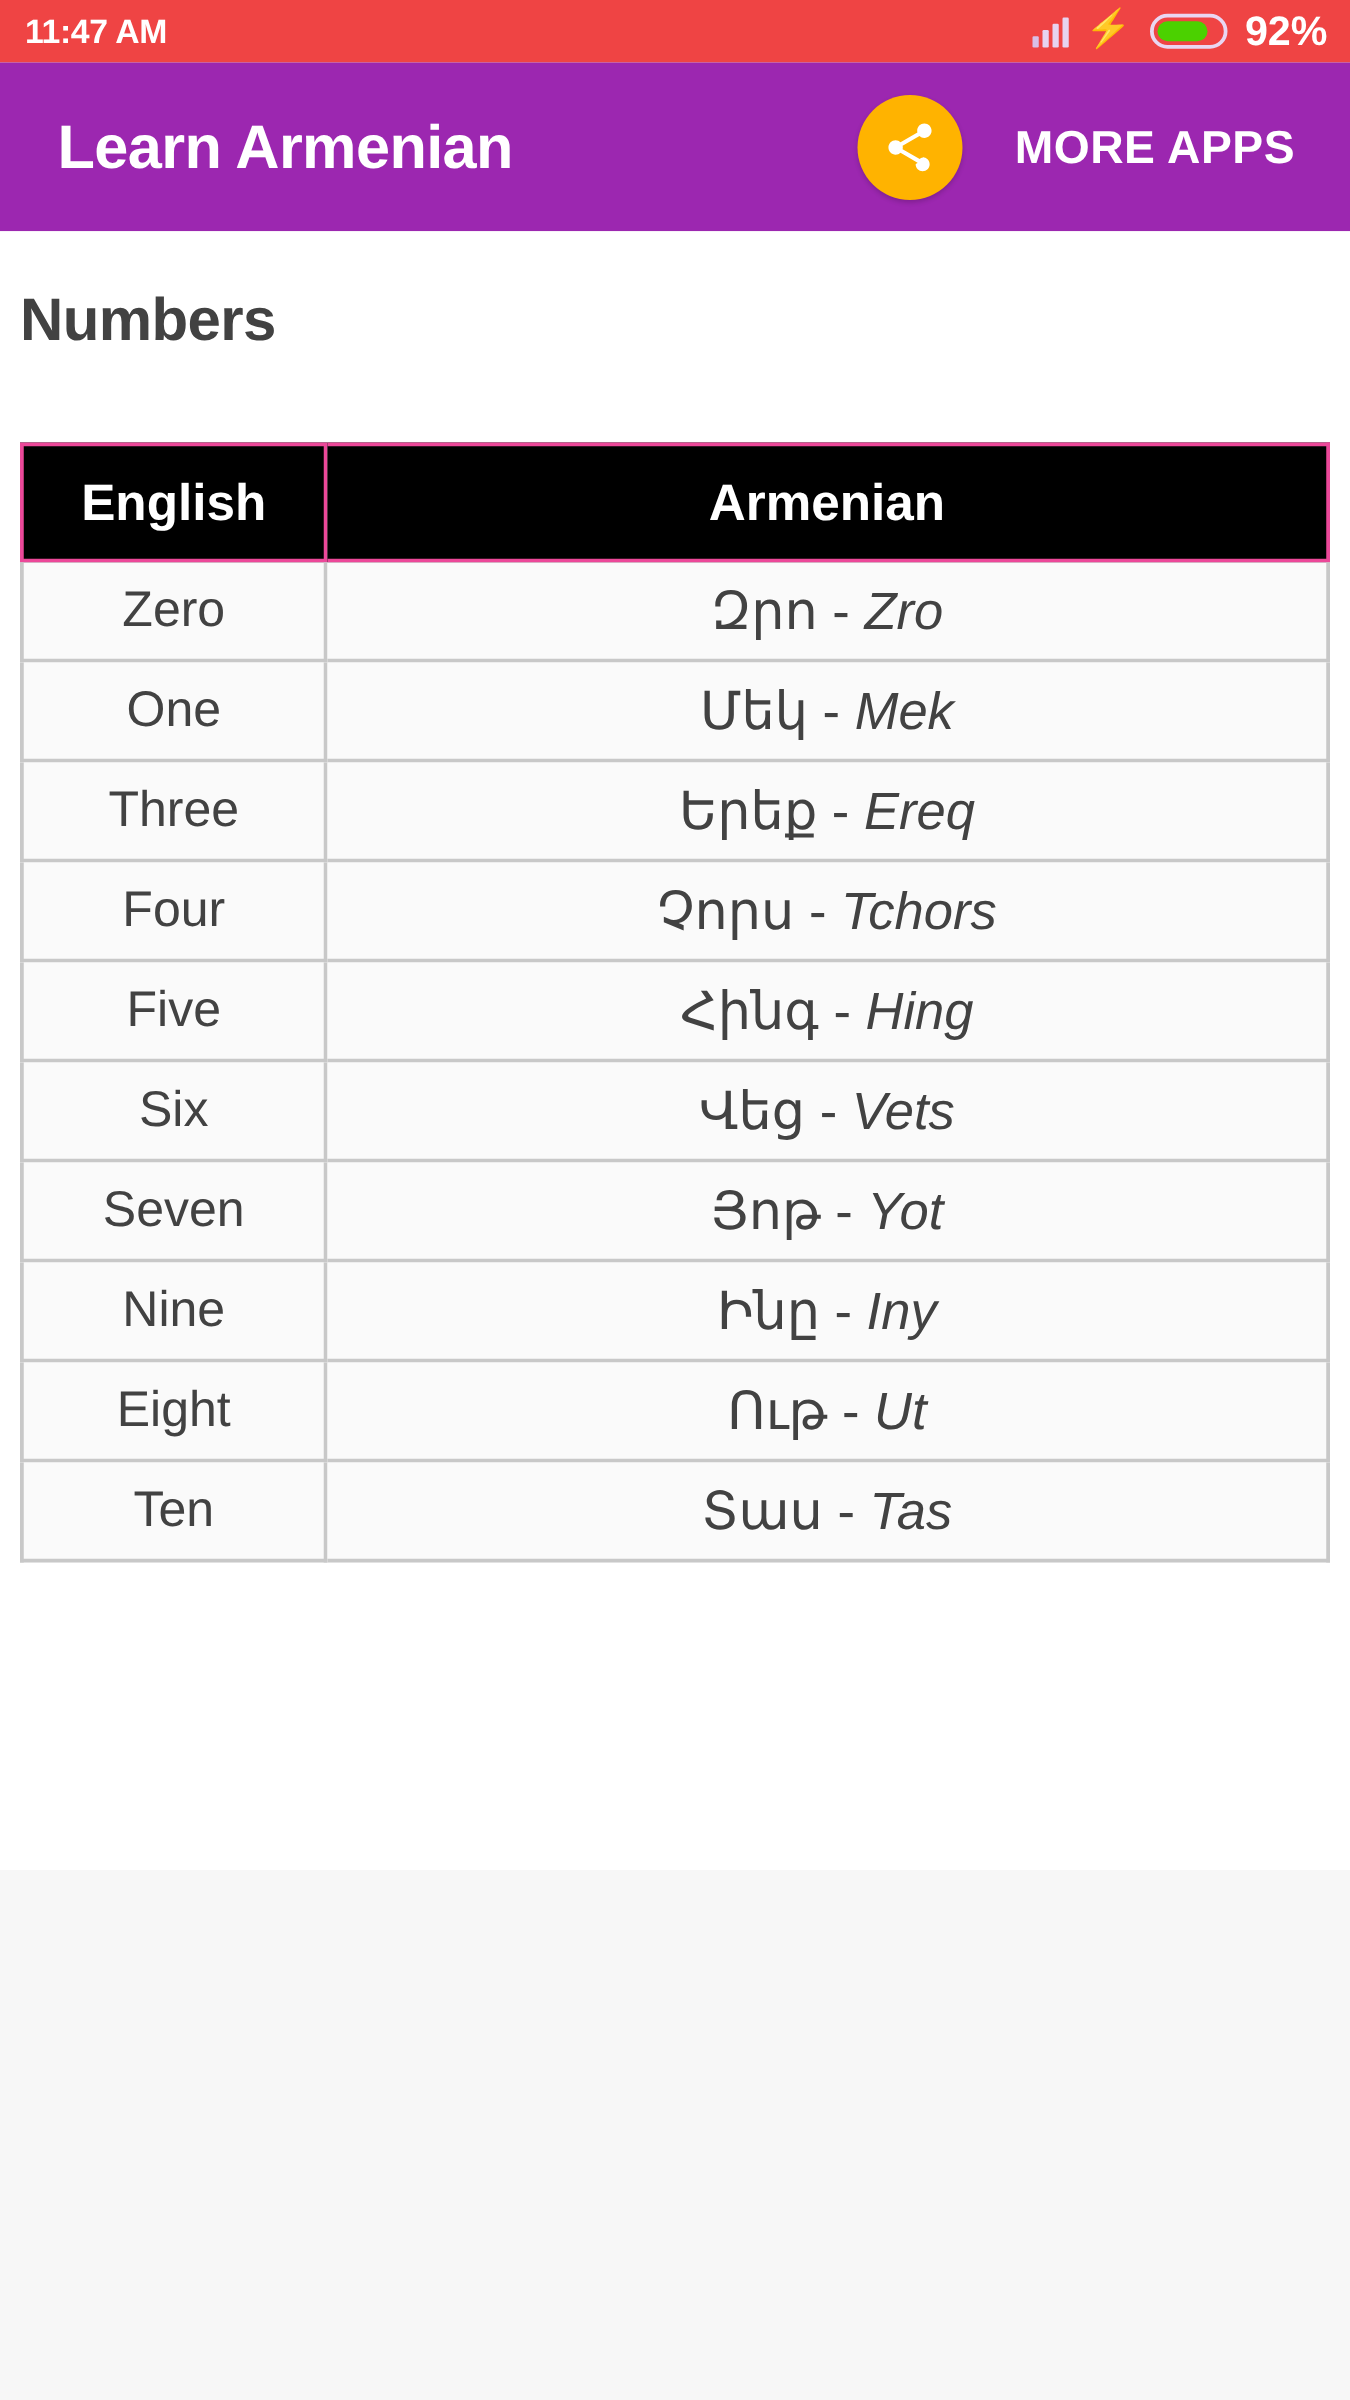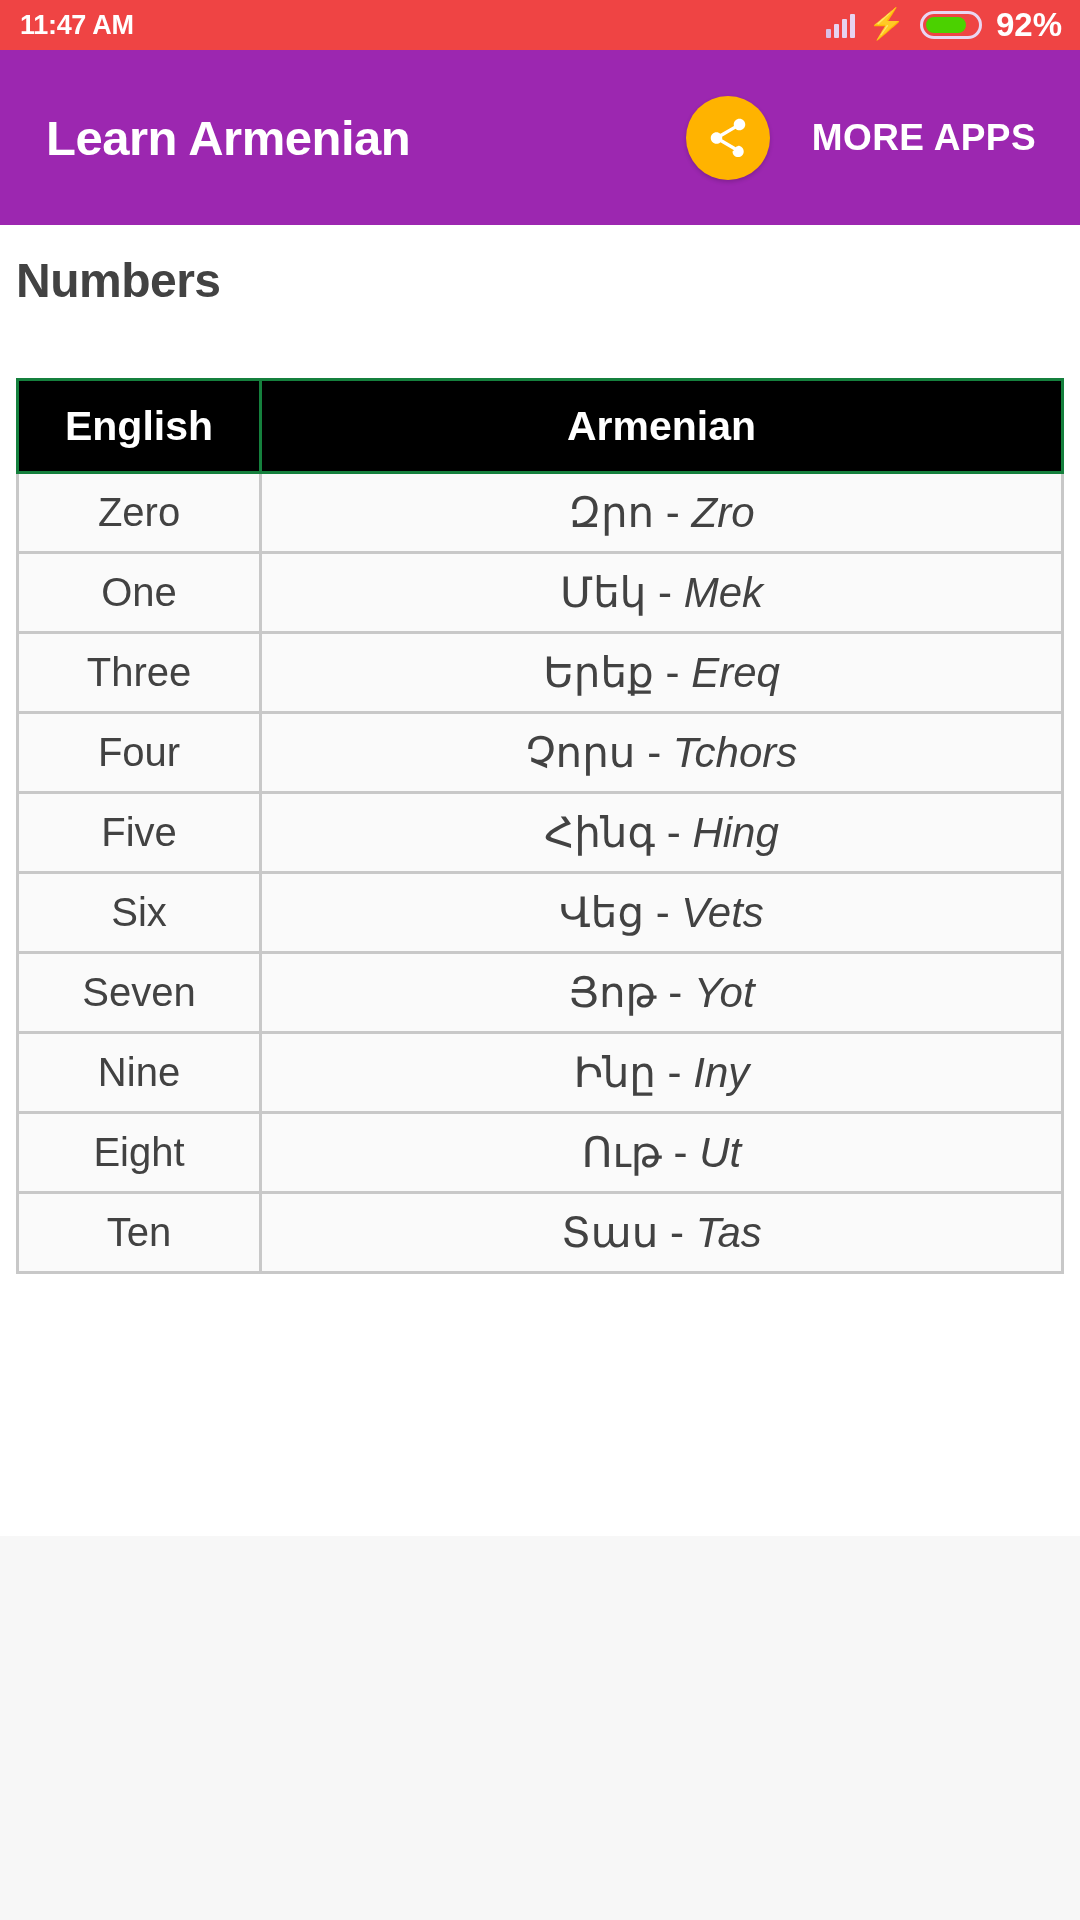--- a/index.html
+++ b/index.html
@@ -36,21 +36,21 @@
     padding:3px; display:flex; align-items:center;
   }
   .battery-icon span{
     display:block; height:100%; width:80%;
     background:#4bd100; border-radius:9px;
   }
   .battery-pct{ color:#ffffff; font-size:33px; font-weight:bold; }
 
   
   .app-bar{
-    height:175px; background:#9c27b0;
+    height:135px; background:#9c27b0;
     display:flex; align-items:center; padding:0 24px 0 46px;
   }
   .app-title{
     color:#ffffff; font-size:49px; font-weight:bold; letter-spacing:-0.5px;
     flex:0 0 auto;
   }
   .app-bar-actions{
     margin-left:auto; display:flex; align-items:center; gap:42px;
     padding-right:20px;
   }
@@ -62,21 +62,21 @@
   }
   .share-button svg{ width:46px; height:46px; display:block; }
   .more-apps{
     color:#ffffff; font-size:37px; font-weight:bold; letter-spacing:0.4px;
   }
 
   
   .content{
     background:#ffffff;
     height:1523px;
-    padding:0 16px;
+    padding:16px 16px;
     position:relative;
     overflow:hidden;
   }
   .page-title{
     font-size:48px; font-weight:bold; color:#424242;
     padding:28px 0 0 0; letter-spacing:-0.5px;
   }
 
   .word-table{
     margin-top:70px;
@@ -84,21 +84,21 @@
     border-collapse:separate;
     border-spacing:0;
     table-layout:fixed;
   }
   .word-table col.c-en{ width:246px; }
 
   .word-table th{
     background:#000000; color:#ffffff;
     font-size:41px; font-weight:bold;
     height:96px; text-align:center; vertical-align:middle;
-    border:3px solid #15803d;
+    border:3px solid #ec4899;
   }
   .word-table th.th-en{ border-right-width:3px; }
   .word-table th.th-hy{ border-left:none; }
 
   .word-table td{
     background:#fafafa; color:#424242;
     font-size:40px; height:80px;
     text-align:center; vertical-align:middle;
     border:3px solid #c8c8c8;
     border-top:none;

